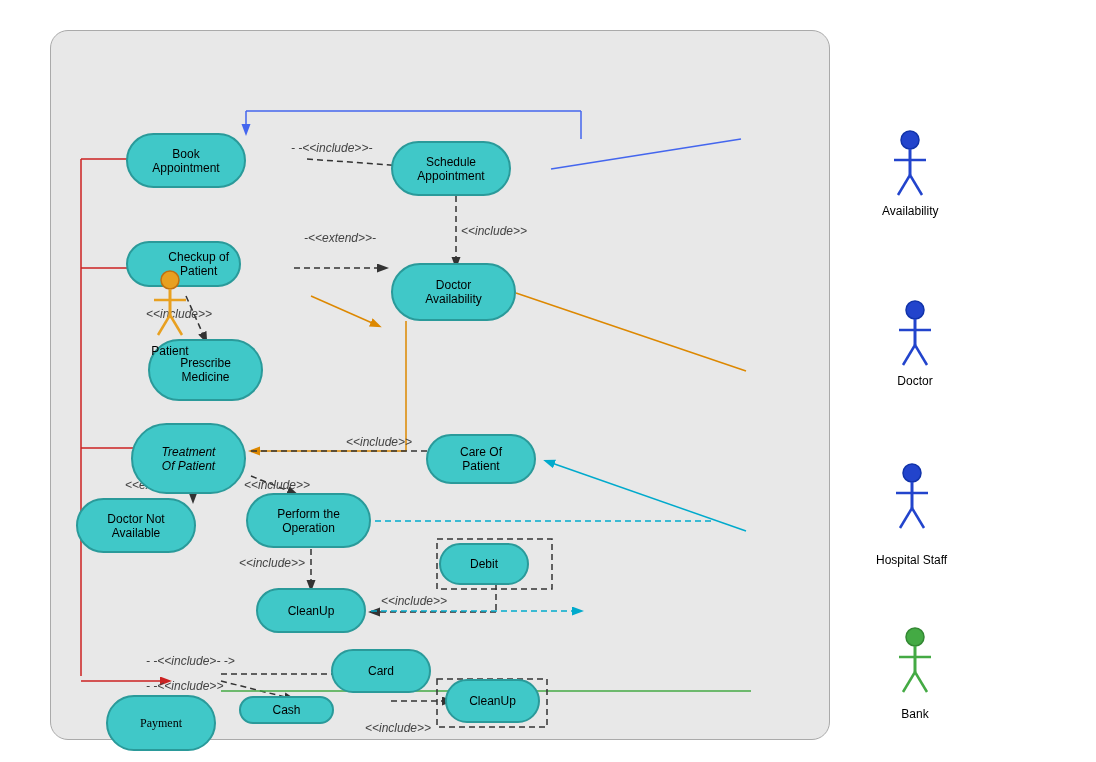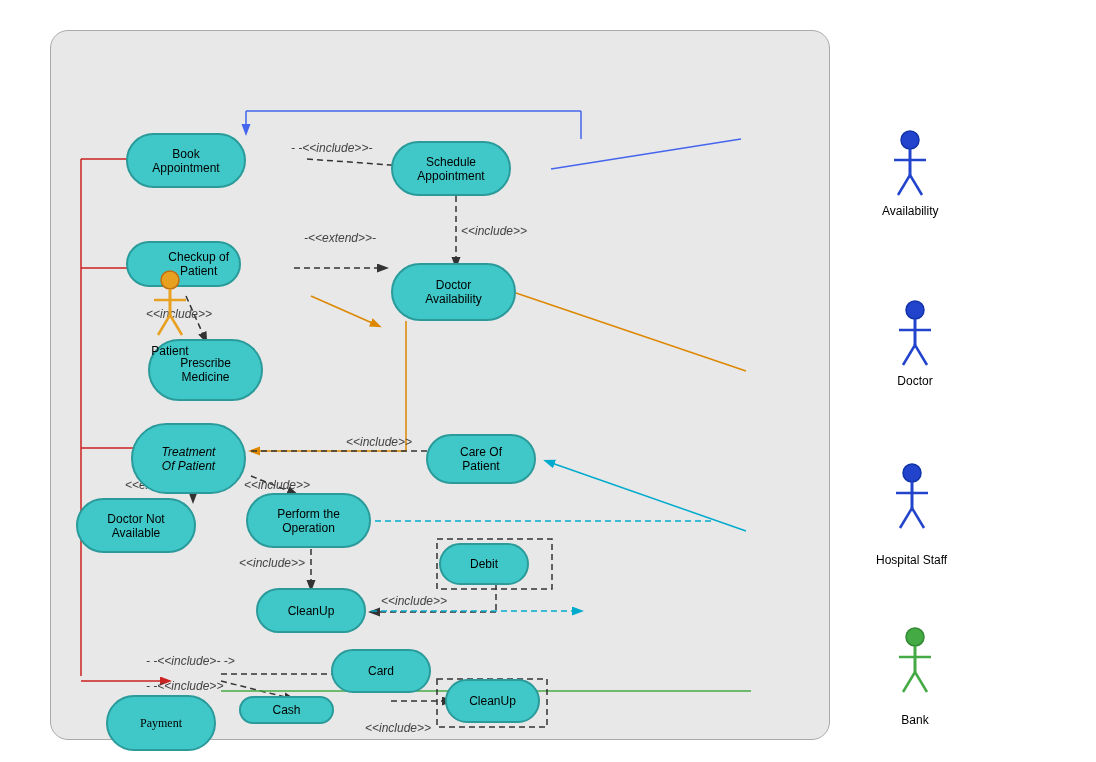--- a/index.html
+++ b/index.html
@@ -315,14 +315,14 @@
 </div>
 
 <div class="actor" style="position:absolute; left:893px; top:627px;">
   <svg width="44" height="72" viewBox="0 0 44 72">
     <circle cx="22" cy="10" r="9" fill="#44aa44" stroke="#338833" stroke-width="1.5"></circle>
     <line x1="22" y1="19" x2="22" y2="45" stroke="#44aa44" stroke-width="3"></line>
     <line x1="6" y1="30" x2="38" y2="30" stroke="#44aa44" stroke-width="2.5"></line>
     <line x1="22" y1="45" x2="10" y2="65" stroke="#44aa44" stroke-width="2.5"></line>
     <line x1="22" y1="45" x2="34" y2="65" stroke="#44aa44" stroke-width="2.5"></line>
   </svg>
-  <span style="margin-top:14px;text-align:right;">Bank</span>
+  <span style="margin-top:8px;text-align:right;">Bank</span>
 </div>
 
 </body></html>

